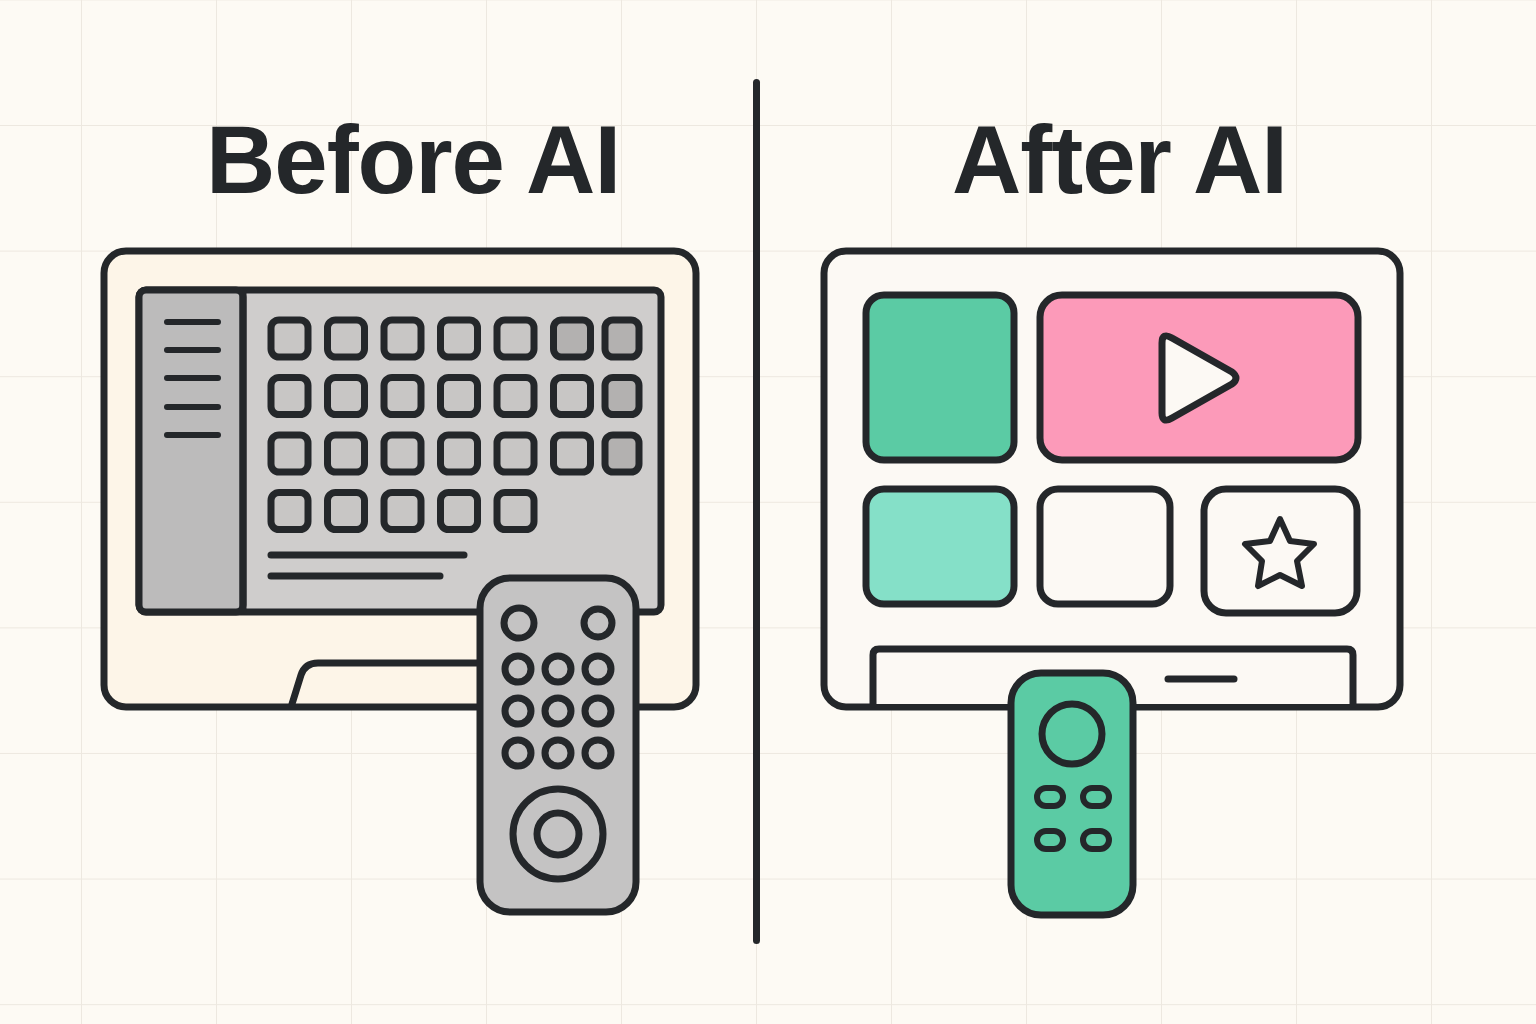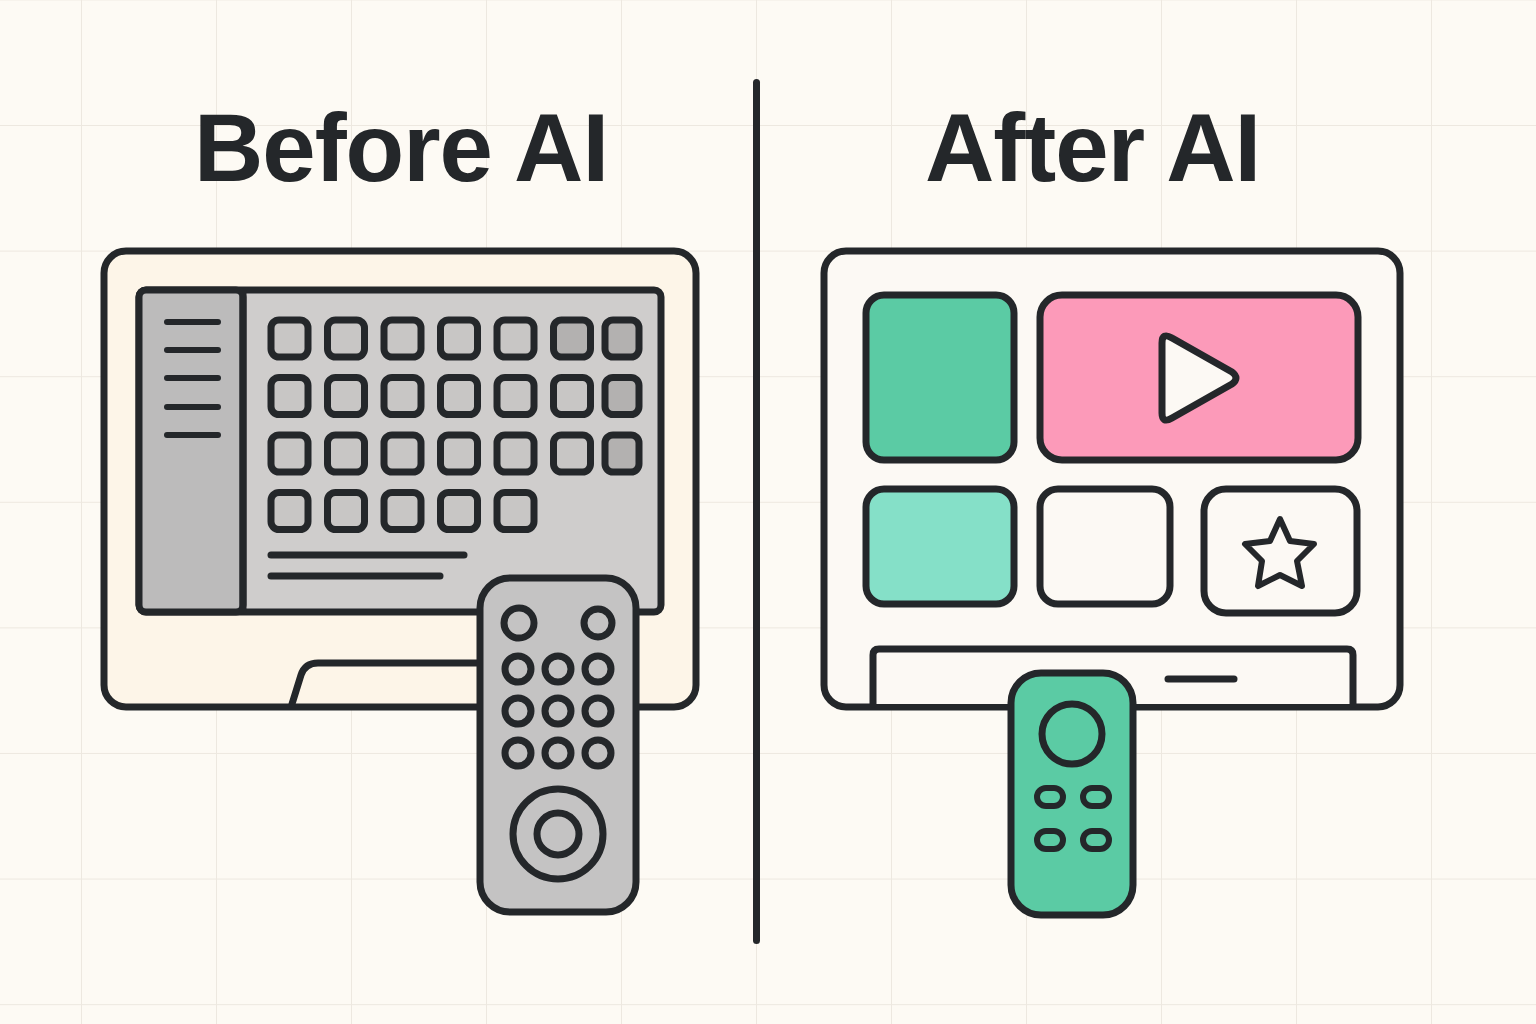--- a/index.html
+++ b/index.html
@@ -11,26 +11,26 @@
   }
   .grid {
     position: absolute; inset: 0;
     background-image:
       linear-gradient(to right, #ede8e0 1px, transparent 1px),
       linear-gradient(to bottom, #ede8e0 1px, transparent 1px);
     background-size: 135px 125.6px;
     background-position: 81px 125px;
   }
   .title {
-    position: absolute; top: 96px; margin: 0;
+    position: absolute; top: 96px; margin: 12px;
     font-size: 96px; font-weight: 700; color: #24272a;
     letter-spacing: -1px; line-height: 104px; white-space: nowrap;
   }
   #title-before { left: 193px; width: 416px; text-align: center; }
-  #title-after { left: 925px; width: 350px; text-align: left; }
+  #title-after { left: 925px; width: 350px; text-align: right; }
   .divider {
     position: absolute; left: 753px; top: 79px; width: 7px; height: 865px;
     background: #24272a; border-radius: 4px;
   }
   svg.scene { position: absolute; left: 0; top: 0; }
 </style>
 </head>
 <body>
 
 <div class="grid"></div>

